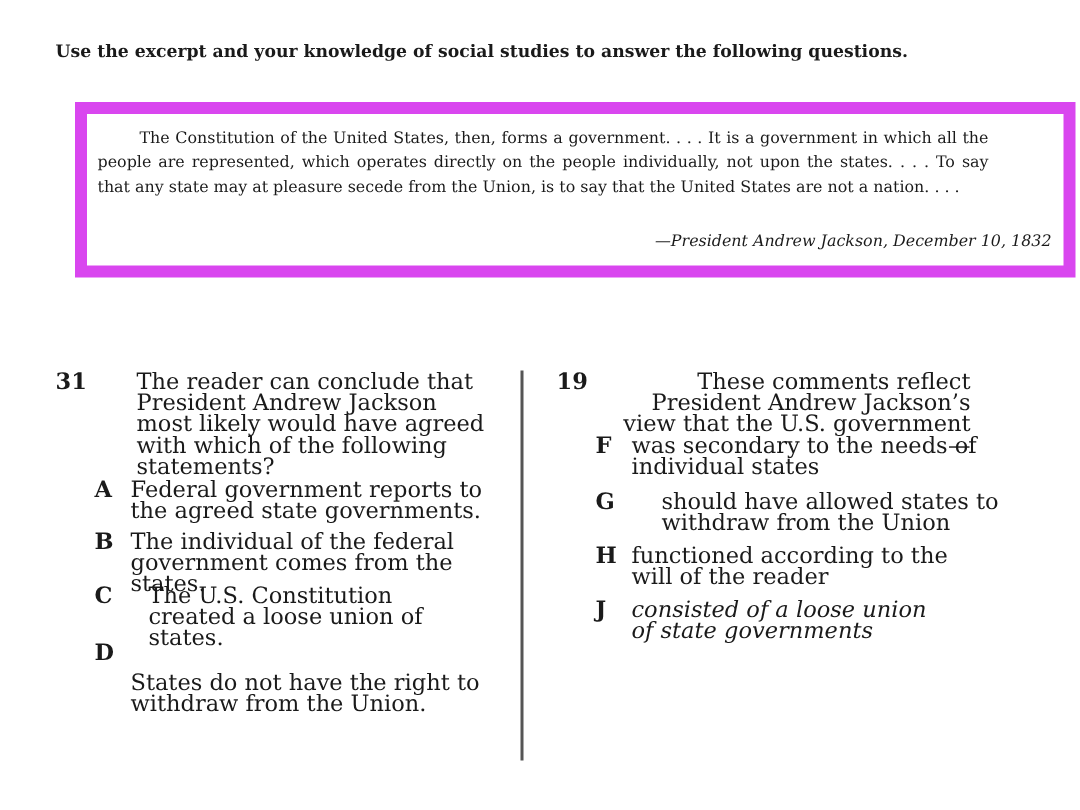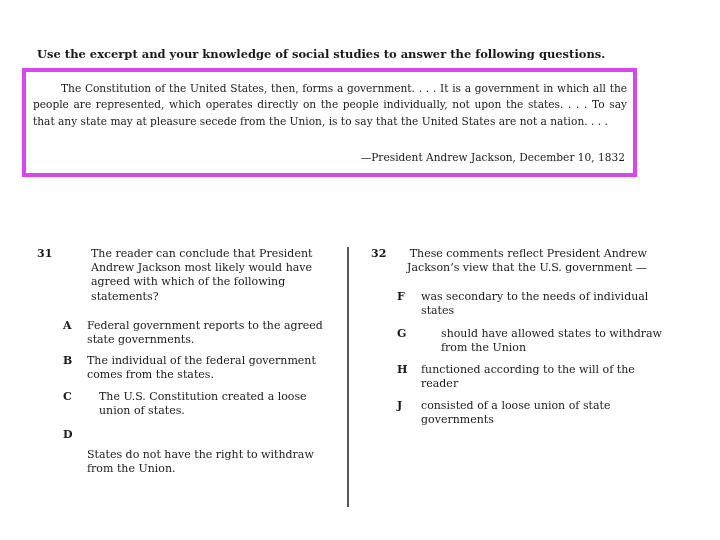--- a/index.html
+++ b/index.html
@@ -5,41 +5,40 @@
     html, body { margin: 0; padding: 0; background: #ffffff; }
     body {
       width: 720px; height: 540px; position: relative; overflow: hidden;
       font-family: "DejaVu Serif", "Liberation Serif", serif;
       color: #1a1a1a;
     }
     .instructions {
       position: absolute; left: 37px; top: 27px;
       font-size: 11.5px; font-weight: bold; letter-spacing: 0px;
       white-space: nowrap;
-      margin-top: 20px;
     }
     .excerpt-box {
-      position: absolute; left: 22px; top: 68px; width: 607px; height: 101px;
-      border: 4px solid #d946ef; box-sizing: content-box;
+      position: absolute; left: 50px; top: 68px; width: 607px; height: 101px;
+      border: 8px solid #d946ef; box-sizing: content-box; padding-left: 44px;
     }
     .excerpt-text {
       position: absolute; left: 7px; top: 8px; width: 594px;
       font-size: 10.6px; line-height: 16.3px; text-align: justify;
       text-indent: 28px;
     }
     .excerpt-attrib {
       position: absolute; right: 8px; top: 79px;
-      font-size: 10.6px; white-space: nowrap;
+      font-size: 10.6px; font-style: italic; white-space: nowrap;
     }
     .divider {
       position: absolute; left: 347px; top: 247px; width: 2px; height: 260px;
       background: #555;
     }
     .question {
-      position: absolute; font-size: 11px; line-height: 14.2px;
+      position: absolute; font-size: 15px; line-height: 14.2px;
     }
     .q-num {
       position: absolute; left: 0; top: 0; font-weight: bold;
     }
     .q-stem {
       position: absolute; left: 26px; top: 0; width: 240px;
     }
     .choice { position: absolute; left: 26px; }
     .c-letter { position: absolute; left: 0; top: 0; font-weight: bold; }
     .c-text { position: absolute; left: 24px; top: 0; width: 250px; }
@@ -73,31 +72,31 @@
     <span class="c-letter">C</span>
     <span class="c-text" style="width:225px;margin-left:12px;">The U.S. Constitution created a loose union of states.</span>
   </div>
   <div class="choice" style="top:181px;">
     <span class="c-letter">D</span>
     <span class="c-text" style="width:240px;margin-top:20px;">States do not have the right to withdraw from the Union.</span>
   </div>
 </div>
 
 <div class="question" id="q32">
-  <span class="q-num">32</span>
+  <span class="q-num">19</span>
   <div class="q-stem" style="width:250px;text-align:right;">These comments reflect President Andrew Jackson’s view that the U.S. government —</div>
   <div class="choice" style="top:43px;">
     <span class="c-letter">F</span>
     <span class="c-text" style="width:236px;">was secondary to the needs of individual states</span>
   </div>
   <div class="choice" style="top:80px;">
     <span class="c-letter">G</span>
     <span class="c-text" style="width:236px;margin-left:20px;">should have allowed states to withdraw from the Union</span>
   </div>
   <div class="choice" style="top:116px;">
     <span class="c-letter">H</span>
     <span class="c-text" style="width:236px;">functioned according to the will of the reader</span>
   </div>
   <div class="choice" style="top:152px;">
     <span class="c-letter">J</span>
-    <span class="c-text" style="width:210px;">consisted of a loose union of state governments</span>
+    <span class="c-text" style="width:210px;font-style:italic;">consisted of a loose union of state governments</span>
   </div>
 </div>
 
 </body></html>

